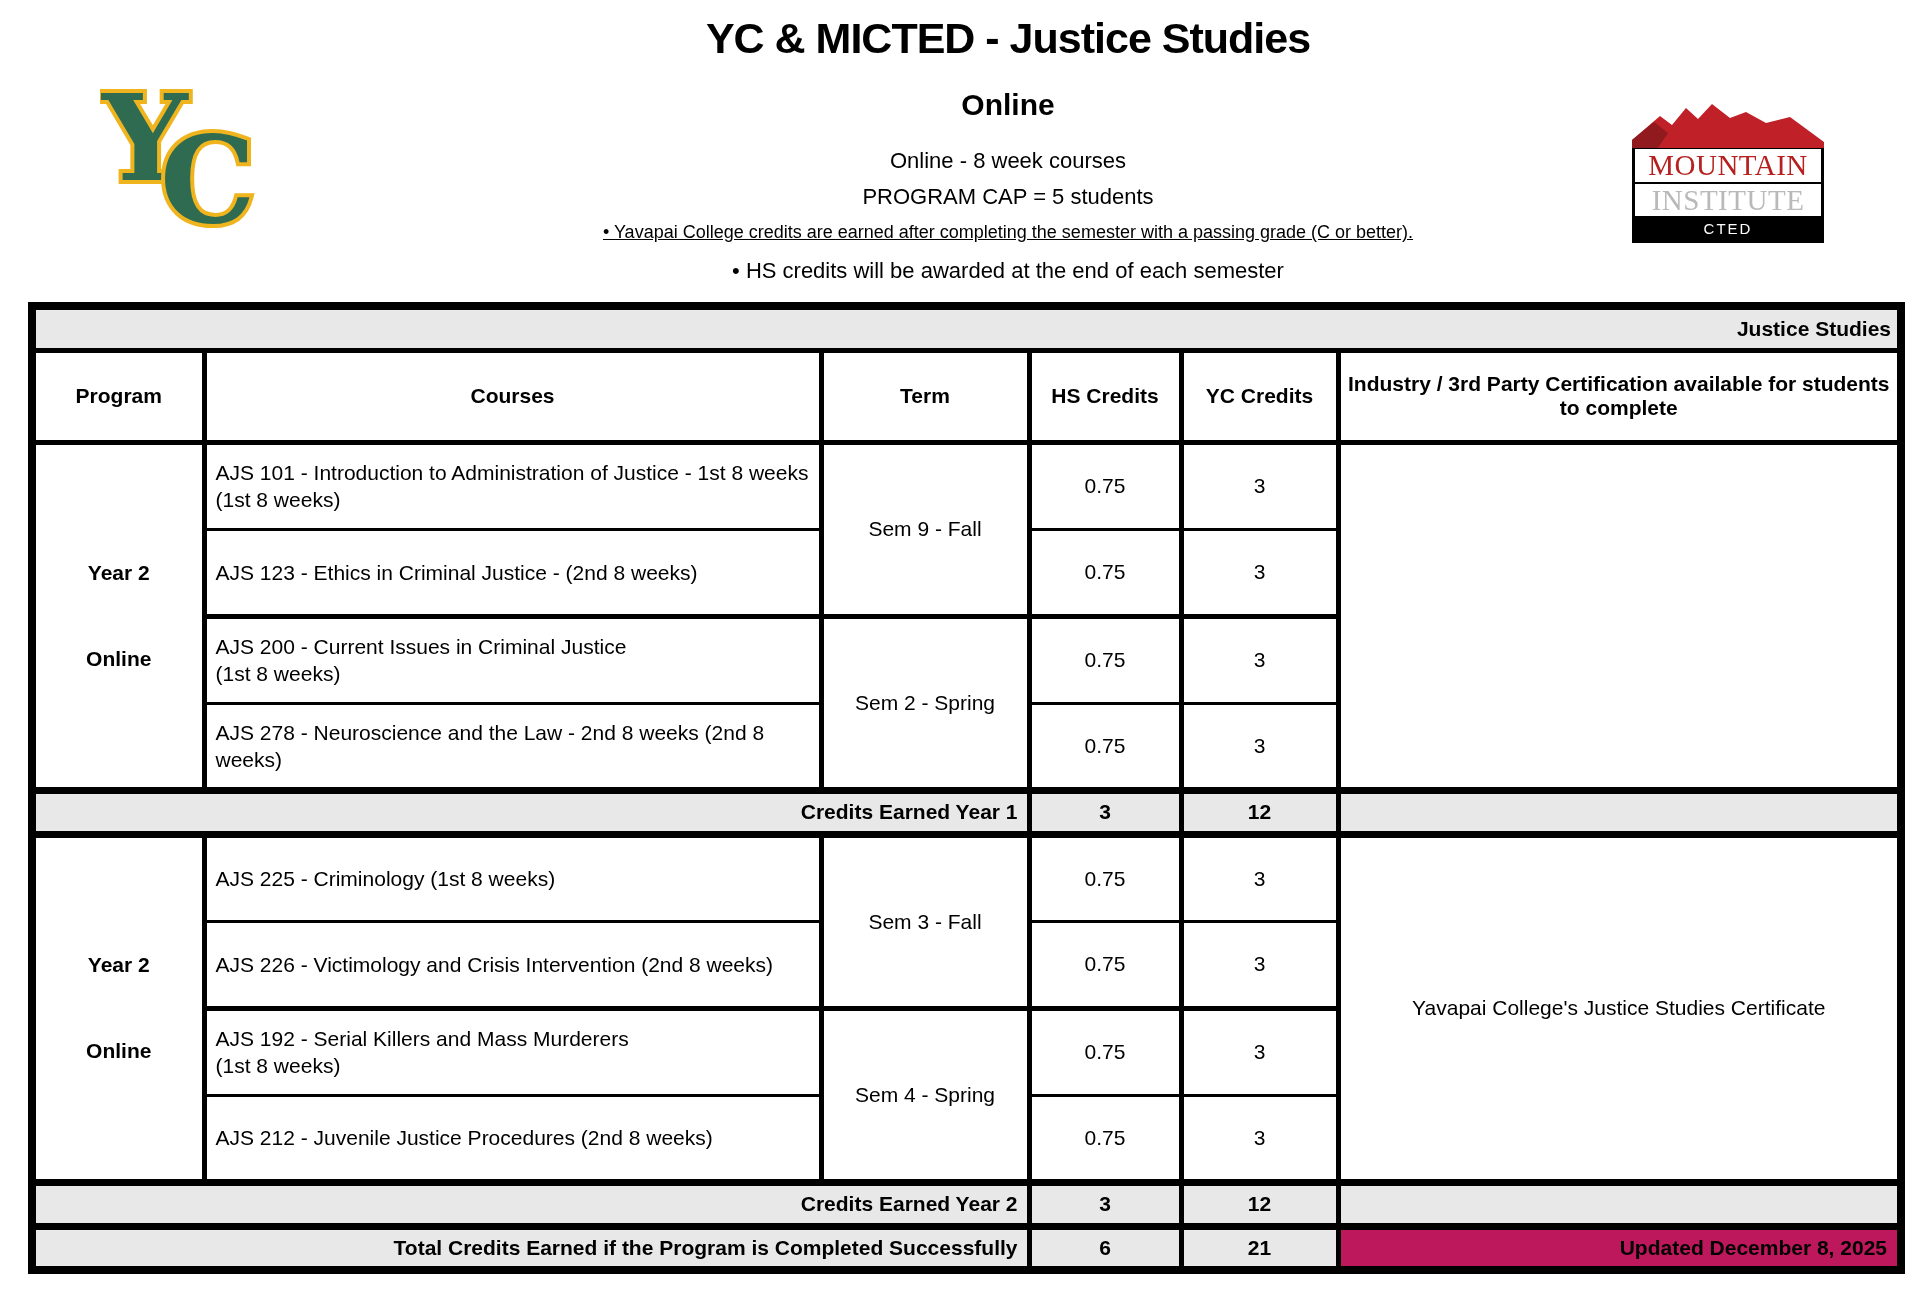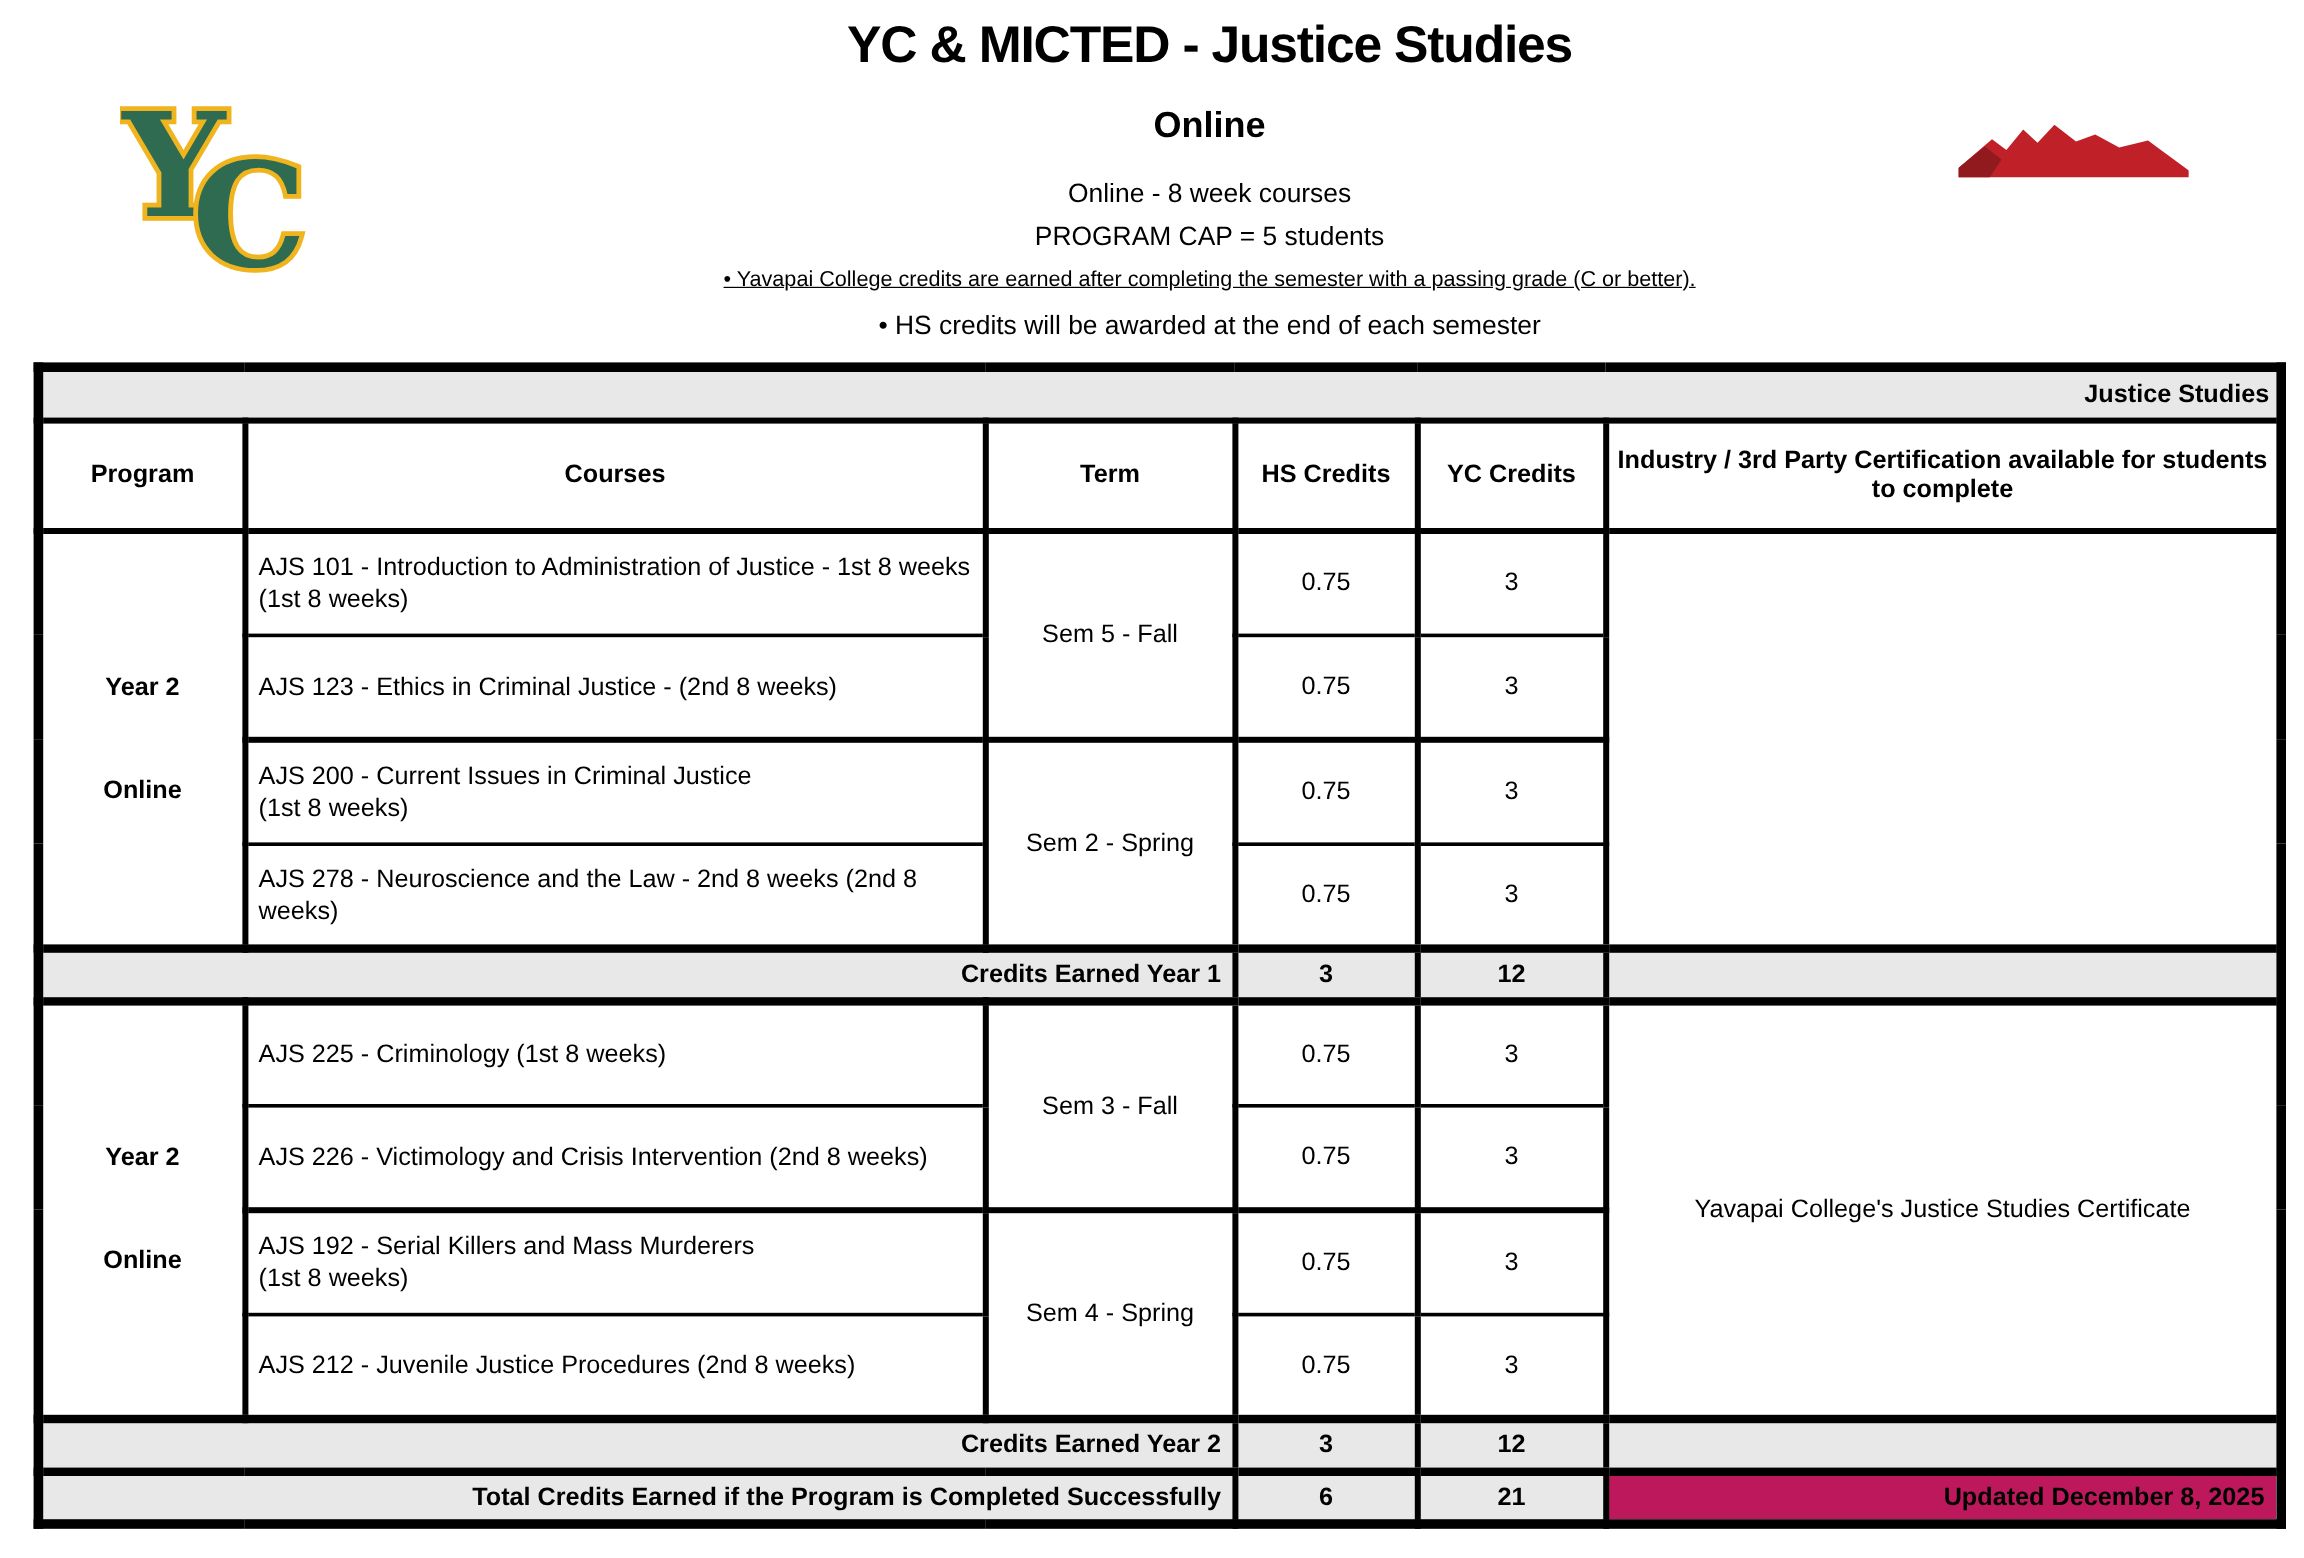--- a/index.html
+++ b/index.html
@@ -64,20 +64,25 @@
 <svg class="yc-logo" viewBox="0 0 175 150">
   <text x="2" y="100" font-family="'DejaVu Serif',serif" font-weight="bold" font-size="120" fill="#2e6b50" stroke="#f0b51e" stroke-width="8" paint-order="stroke">Y</text>
   <text x="60" y="142" font-family="'DejaVu Serif',serif" font-weight="bold" font-size="120" fill="#2e6b50" stroke="#f0b51e" stroke-width="8" paint-order="stroke">C</text>
 </svg>
 
 <div class="mi-logo">
   <svg class="mi-mountain" width="192" height="44" viewBox="0 0 192 44">
     <polygon points="0,44 0,36 28,12 40,21 54,4 66,15 80,0 98,14 114,8 134,19 158,13 192,38 192,44" fill="#c02128"></polygon>
     <polygon points="0,44 0,36 22,18 36,29 26,44" fill="#911a1f"></polygon>
   </svg>
+  <div class="mi-box">
+    <div class="mi-word1">MOUNTAIN</div>
+    <div class="mi-word2">INSTITUTE</div>
+    <div class="mi-word3">CTED</div>
+  </div>
 </div>
 
 <div class="sched-wrap">
 <table class="sched">
   <colgroup>
     <col style="width:172px">
         <col style="width:617px">
         <col style="width:208px">
     <col style="width:152px">
         <col style="width:157px">
@@ -98,21 +103,21 @@
     <td class="colhead">Industry / 3rd Party Certification available for students to complete</td>
   </tr>
 
   <tr class="t-course">
     <td class="program" rowspan="4">
       <div>Year 2</div>
       <div class="prog-gap"></div>
       <div>Online</div>
     </td>
     <td class="course pair-top">AJS 101 - Introduction to Administration of Justice - 1st 8 weeks (1st 8 weeks)</td>
-    <td class="term" rowspan="2">Sem 5 - Fall</td>
+    <td class="term" rowspan="2">Sem 9 - Fall</td>
     <td class="num pair-top">0.75</td>
     <td class="num pair-top">3</td>
     <td class="cert" rowspan="4"></td>
   </tr>
   <tr class="t-course">
     <td class="course pair-bot">AJS 123 - Ethics in Criminal Justice - (2nd 8 weeks)</td>
     <td class="num pair-bot">0.75</td>
     <td class="num pair-bot">3</td>
   </tr>
   <tr class="t-course">

